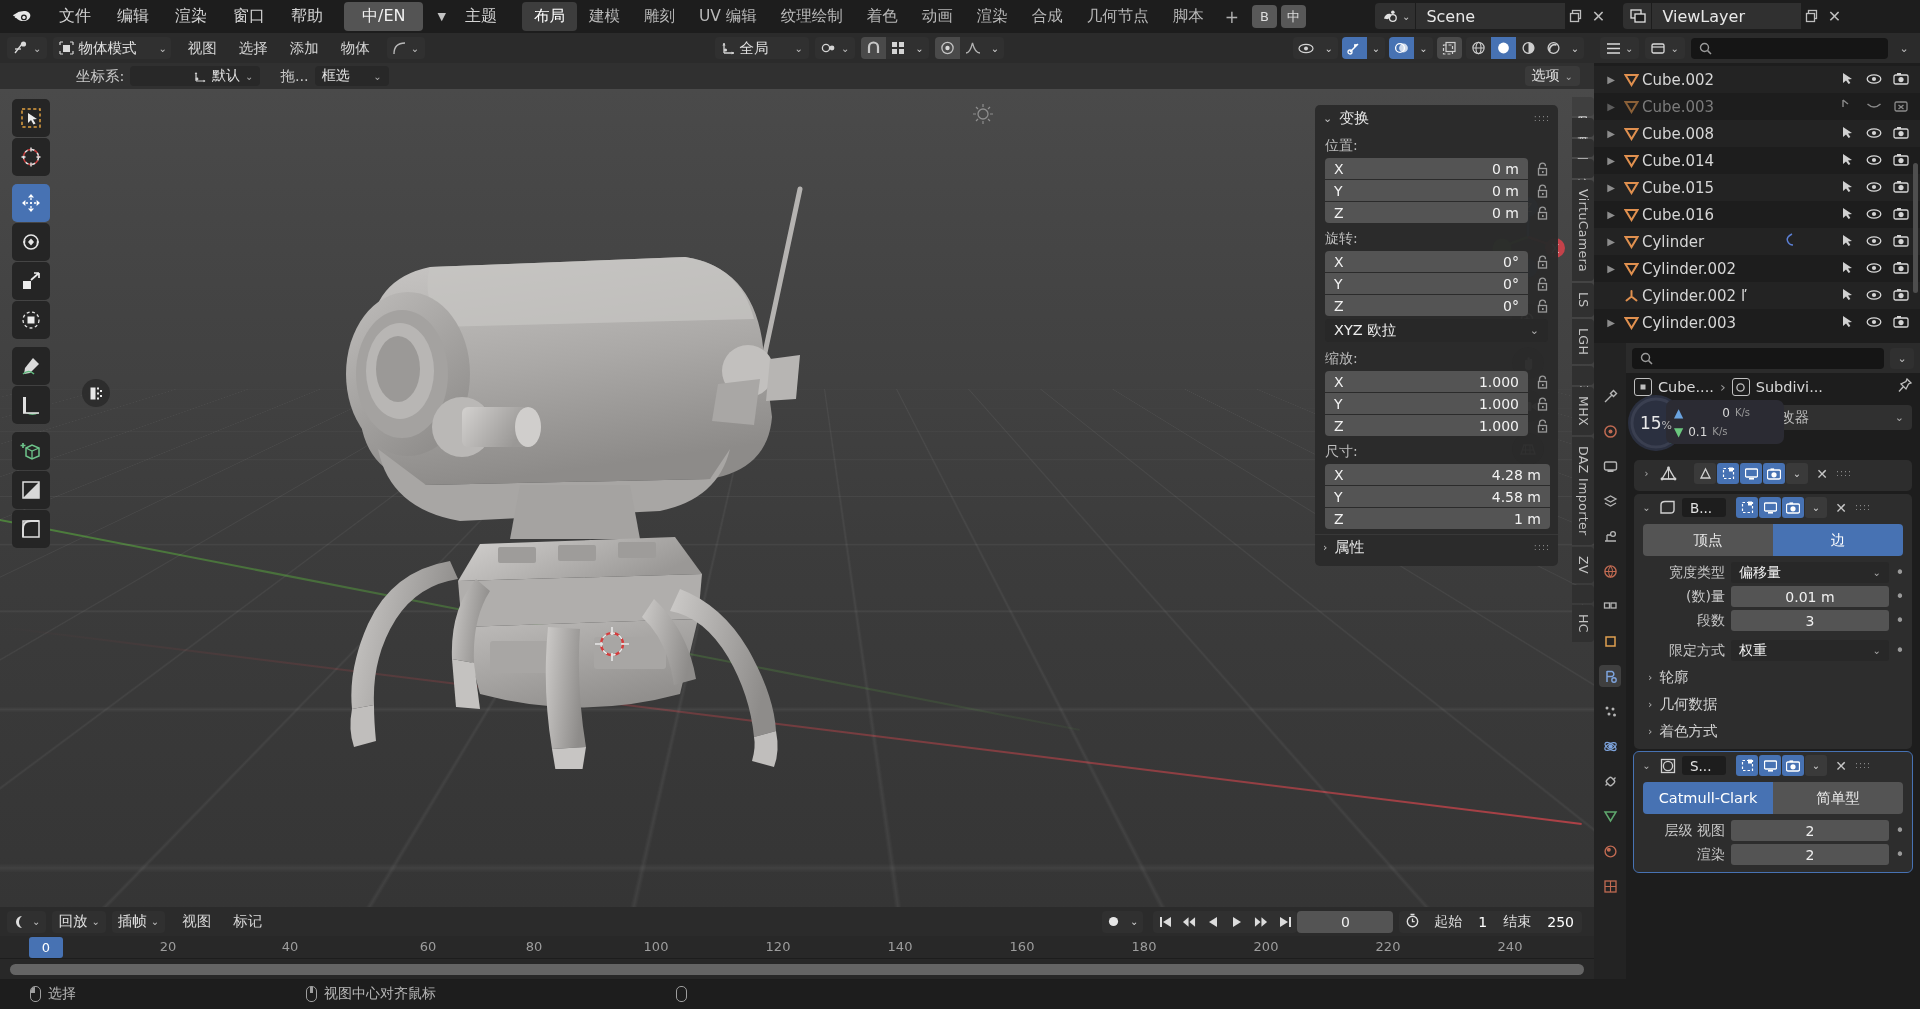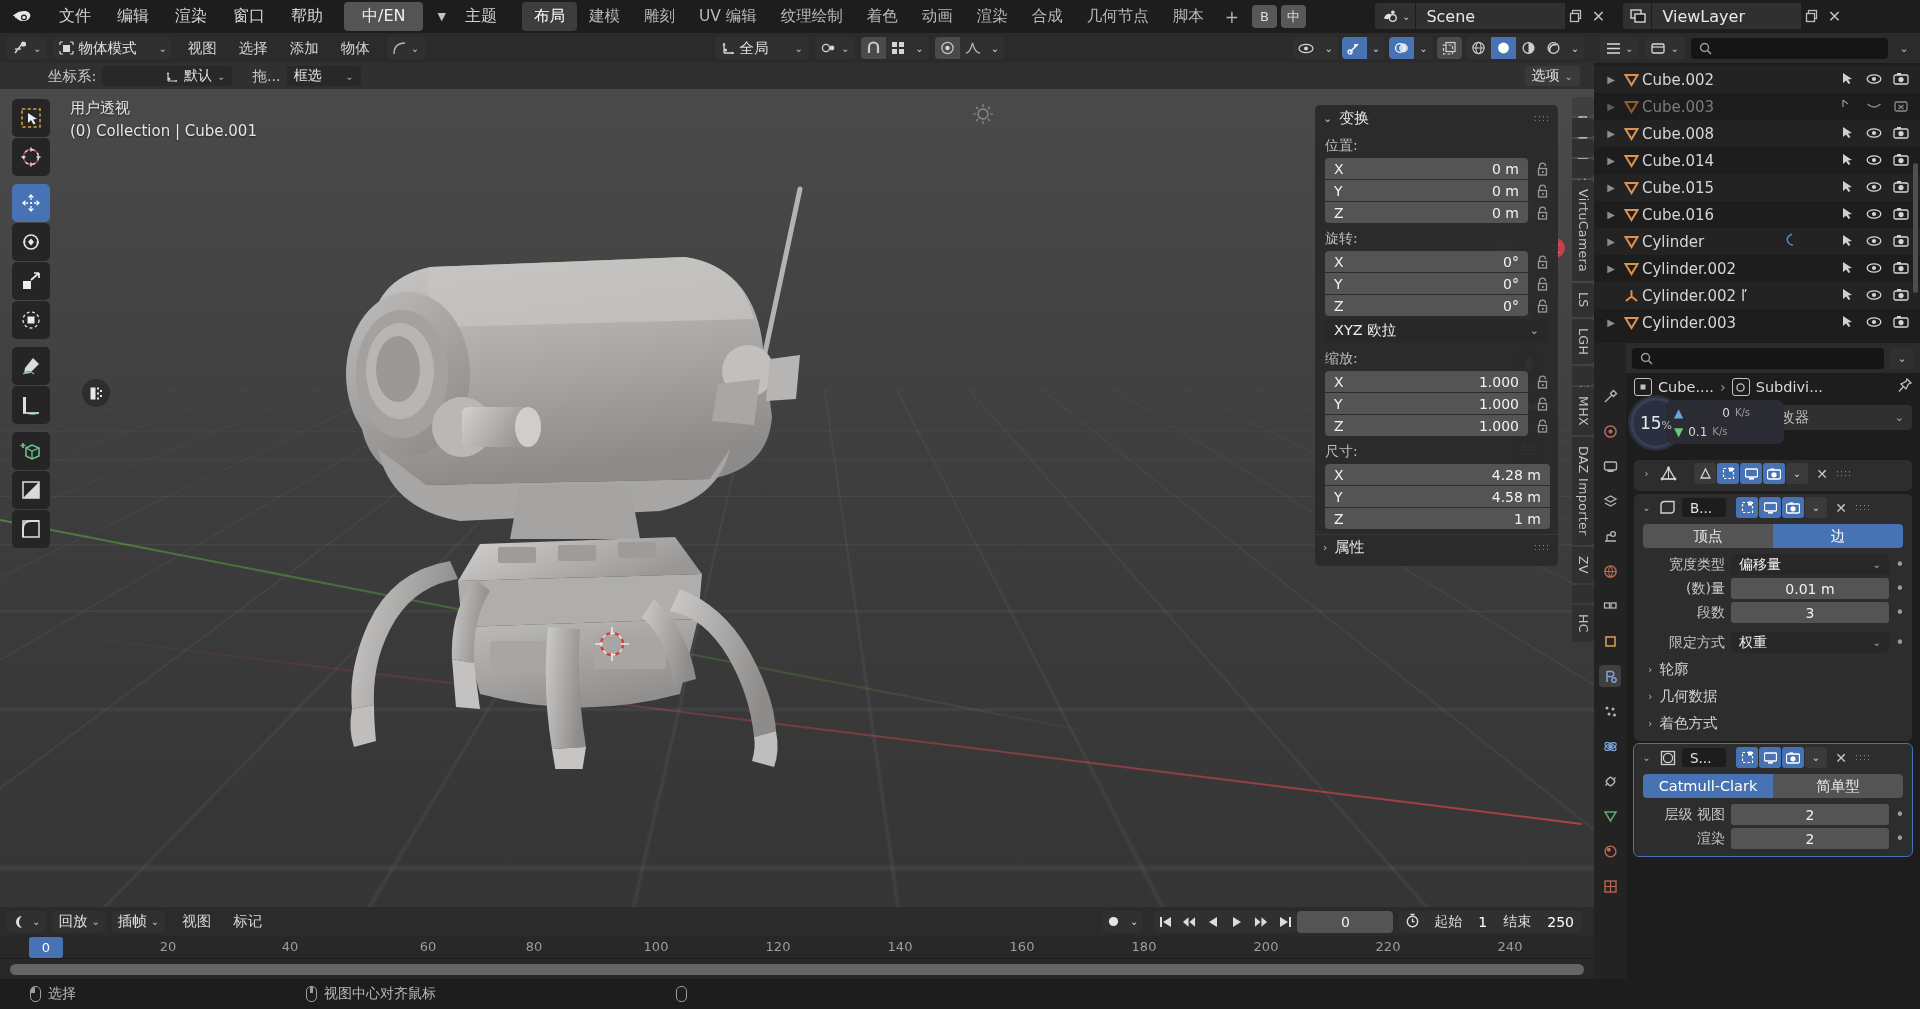--- a/index.html
+++ b/index.html
@@ -65,21 +65,21 @@
   }
   .hdr-text { padding: 0 11px; font-size: 14.5px; color: #d6d6d6; }
   .hdr-grp { display:flex; align-items:center; background:#303030; border-radius:4px; height:22px; margin-right:6px; overflow:hidden; }
   .hdr-grp > div { display:flex; align-items:center; justify-content:center; height:22px; padding: 0 5px; color:#d5d5d5; font-size:13px; }
   .hdr-grp > div.on { background: #4772b3; color: #fff; }
   .hdr-grp > div.sel { background: #4a4a4a; }
 
   
   .tool-settings {
     position: absolute; top: 63px; left: 0; width: 1594px; height: 26px;
-    background: #303030; display:flex; align-items:center; padding-left: 48px; gap: 6px;
+    background: #303030; display:flex; align-items:center; padding-left: 76px; gap: 6px;
     font-size: 14.5px; color: #c9c9c9;
   }
   .ts-field {
     background: #282828; border-radius: 4px; height: 20px; display:flex;
     align-items:center; padding: 0 7px; gap:5px; color:#e2e2e2; font-size:14px;
   }
 
   
   .viewport {
     position: absolute; top: 89px; left: 0; width: 1594px; height: 818px;
@@ -255,21 +255,21 @@
   .mod-ico { width: 20px; height:18px; display:flex; align-items:center; justify-content:center; color:#d0d0d0; }
   .mod-name { background: #1d1d1d; border-radius: 3px; height: 19px; padding: 0 8px;
               display:flex; align-items:center; font-size:13.5px; color:#e2e2e2; min-width: 44px;}
   .tog-grp { display:flex; align-items:center; gap: 1px; margin-left: 6px; }
   .tog { width: 22px; height: 21px; border-radius: 3px; display:flex; align-items:center; justify-content:center;
          background:#3a3a3a; color:#d2d2d2; font-size:11px; }
   .tog.on { background: #4772b3; color:#fff; }
   .mod-x { width: 20px; color:#c7c7c7; display:flex; align-items:center; justify-content:center; font-size:14px;}
   .mod-dots { width: 18px; color:#8d8d8d; font-size:9px; line-height:5px; letter-spacing:1px; }
   .seg {
-    display:flex; margin: 3px 9px 6px 9px; border-radius:4px; overflow:hidden; height: 24px;
+    display:flex; margin: 3px 9px 6px 9px; border-radius:4px; overflow:hidden; height: 32px;
   }
   .seg > div { flex:1; display:flex; align-items:center; justify-content:center; font-size:14.5px;
                background:#545454; color:#eaeaea; }
   .seg > div.on { background: #4772b3; color:#fff; }
   .prow { display:flex; align-items:center; padding: 0 7px 0 9px; gap: 6px; margin-bottom: 3px; }
   .plab { width: 82px; text-align:right; font-size: 14px; color: #c6c6c6; }
   .pval {
     flex: 1; background: #545454; height: 21px; border-radius: 3px;
     display:flex; align-items:center; justify-content:center; font-size: 14px; color: #f0f0f0;
   }
@@ -561,24 +561,20 @@
       <span>选项</span>
       <span style="color:#aaa;font-size:10px">⌄</span>
     </div>
   </div>
 
   <div class="viewport">
     <div class="vp-floor"></div>
     <div class="axis-green"></div>
     <div class="axis-red"></div>
 
-    <div class="overlay-text">
-      <div>用户透视</div>
-      <div>(0) Collection | Cube.001</div>
-    </div>
 
     <svg class="model" width="700" height="620" viewBox="0 0 700 620">
       <defs>
         <linearGradient id="g1" x1="0" y1="0" x2="0.25" y2="1">
           <stop offset="0" stop-color="#c9c7c5"></stop>
             <stop offset="0.55" stop-color="#aaa8a6"></stop>
             <stop offset="1" stop-color="#8d8b89"></stop>
         </linearGradient>
         <linearGradient id="g2" x1="0" y1="0" x2="0.6" y2="1">
           <stop offset="0" stop-color="#bfbdbb"></stop>

